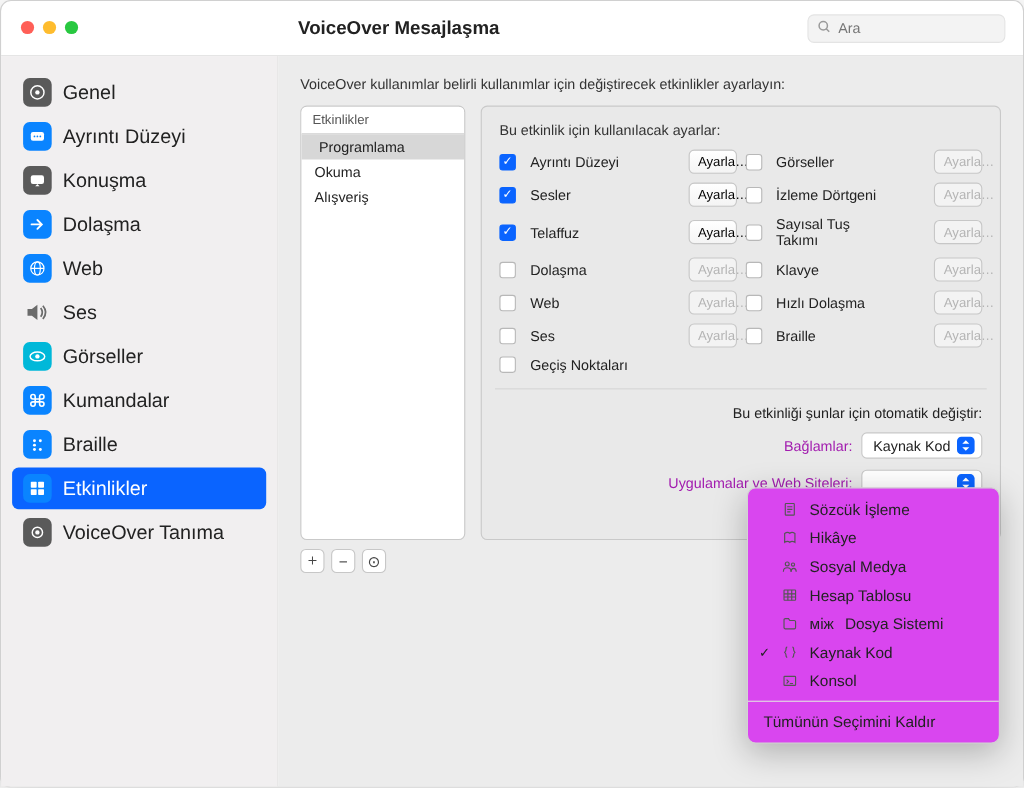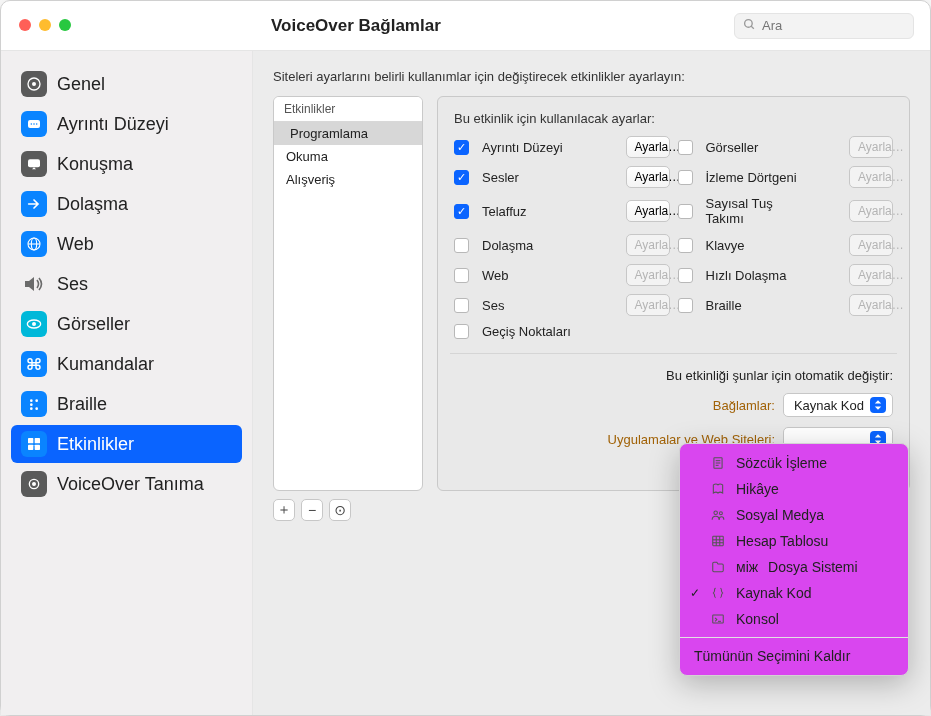--- a/index.html
+++ b/index.html
@@ -36,21 +36,21 @@
 .settings-grid { display: grid; grid-template-columns: 20px 1fr 80px 20px 1fr 80px; gap: 8px 8px; align-items: center; }
 .chk { width: 15px; height: 15px; border: 1px solid #b8b8b8; border-radius: 3px; background: #fff; display: inline-flex; align-items: center; justify-content: center; cursor: pointer; }
 .chk.checked { background: #0a64ff; border-color: #0a64ff; color: #fff; }
 .chk.checked::after { content: "✓"; font-size: 11px; line-height: 1; }
 .opt-label { font-size: 13px; color: #222; }
 .cfg-btn { font-size: 12px; padding: 3px 8px; border-radius: 5px; border: 1px solid #c7c7c7; background: linear-gradient(#fff,#f4f4f4); cursor: pointer; white-space: nowrap; margin-left: 36px; }
 .cfg-btn:disabled, .cfg-btn.disabled { color: #b4b4b4; background: #f3f3f3; cursor: default; }
 .divider { height: 1px; background: #d5d5d5; margin: 14px -4px; }
 .auto-title { font-size: 13px; margin-bottom: 10px; text-align: right; }
 .form-row { display: flex; align-items: center; justify-content: flex-end; gap: 8px; margin-bottom: 10px; }
-.form-label { font-size: 13px; color: #a16207; margin-left: 36px; }
+.form-label { font-size: 13px; color: #a21caf; margin-left: 36px; }
 .popup-btn { display: inline-flex; align-items: center; gap: 6px; border: 1px solid #c7c7c7; background: #fff; border-radius: 5px; padding: 3px 6px 3px 10px; font-size: 13px; cursor: pointer; min-width: 120px; }
 .popup-caret { width: 16px; height: 16px; background: #0a64ff; border-radius: 4px; display: flex; align-items: center; justify-content: center; color: #fff; margin-left: auto; }
 .popup-caret svg { width: 8px; height: 10px; }
 .popup-blank { background: #fff; flex: 1; }
 .popup-btn.small { min-width: 110px; }
 
 .menu { position: absolute; left: 678px; top: 442px; width: 230px; background: #d946ef; border: 1px solid #d3d3d3; border-radius: 8px; box-shadow: 0 8px 30px rgba(0,0,0,.25); padding: 6px 0; z-index: 10; }
 .menu-item { display: flex; align-items: center; gap: 10px; padding: 5px 14px 5px 30px; font-size: 14px; cursor: default; position: relative; }
 .menu-check { position: absolute; left: 10px; font-size: 12px; }
 .menu-sep { height: 1px; background: #e2e2e2; margin: 5px 0; }
@@ -65,21 +65,21 @@
 <body>
 
 <div class="window">
 
   <div class="titlebar">
     <div class="traffic">
       <span class="tr-close"></span>
       <span class="tr-min"></span>
       <span class="tr-max"></span>
     </div>
-    <div class="title">VoiceOver Bağlamlar</div>
+    <div class="title">VoiceOver Mesajlaşma</div>
     <div class="search-wrap">
       <span>
         <svg width="13" height="13" viewBox="0 0 24 24" fill="none" stroke="#9a9a9a" stroke-width="2.5">
             <circle cx="10" cy="10" r="7"></circle>
             <line x1="20" y1="20" x2="15" y2="15"></line>
           </svg>
       </span>
       <input type="text" placeholder="Ara" style="">
     </div>
   </div>
@@ -189,21 +189,21 @@
             <svg width="16" height="16" viewBox="0 0 24 24" fill="none" stroke="#fff" stroke-width="2">
               <circle cx="12" cy="12" r="7"></circle>
               <circle cx="12" cy="12" r="2" fill="#fff"></circle>
             </svg>
           </span>
         <span class="side-label">VoiceOver Tanıma</span>
       </div>
     </div>
 
     <div class="content">
-      <div class="desc">Siteleri ayarlarını belirli kullanımlar için değiştirecek etkinlikler ayarlayın:</div>
+      <div class="desc">VoiceOver kullanımlar belirli kullanımlar için değiştirecek etkinlikler ayarlayın:</div>
 
       <div class="panel-row">
 
         <div class="activities-panel">
           <div class="activities-list">
             <div class="activities-header">Etkinlikler</div>
             <div class="activities-body">
               <div class="activity-row selected">Programlama</div>
               <div class="activity-row">Okuma</div>
               <div class="activity-row">Alışveriş</div>

